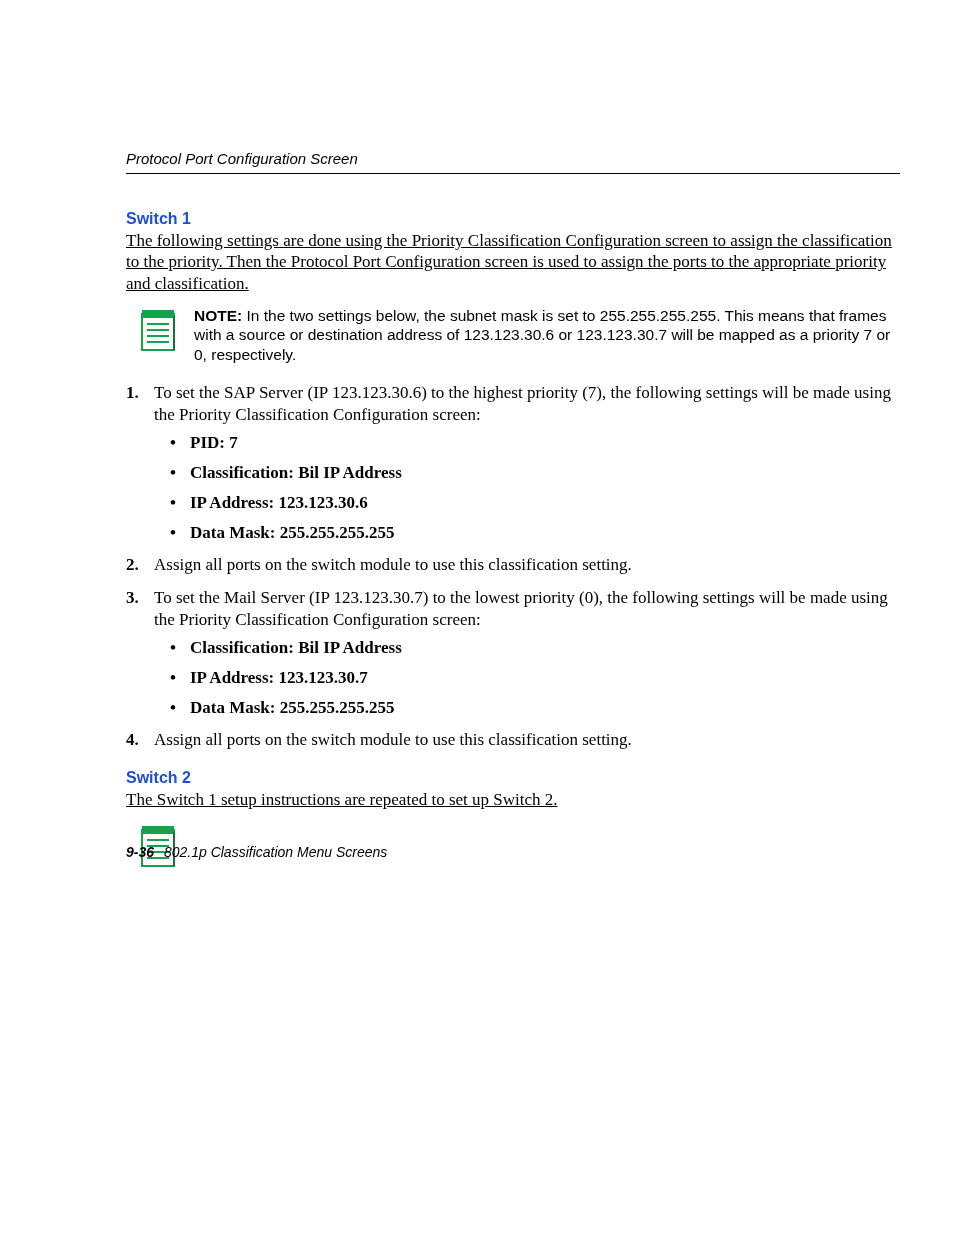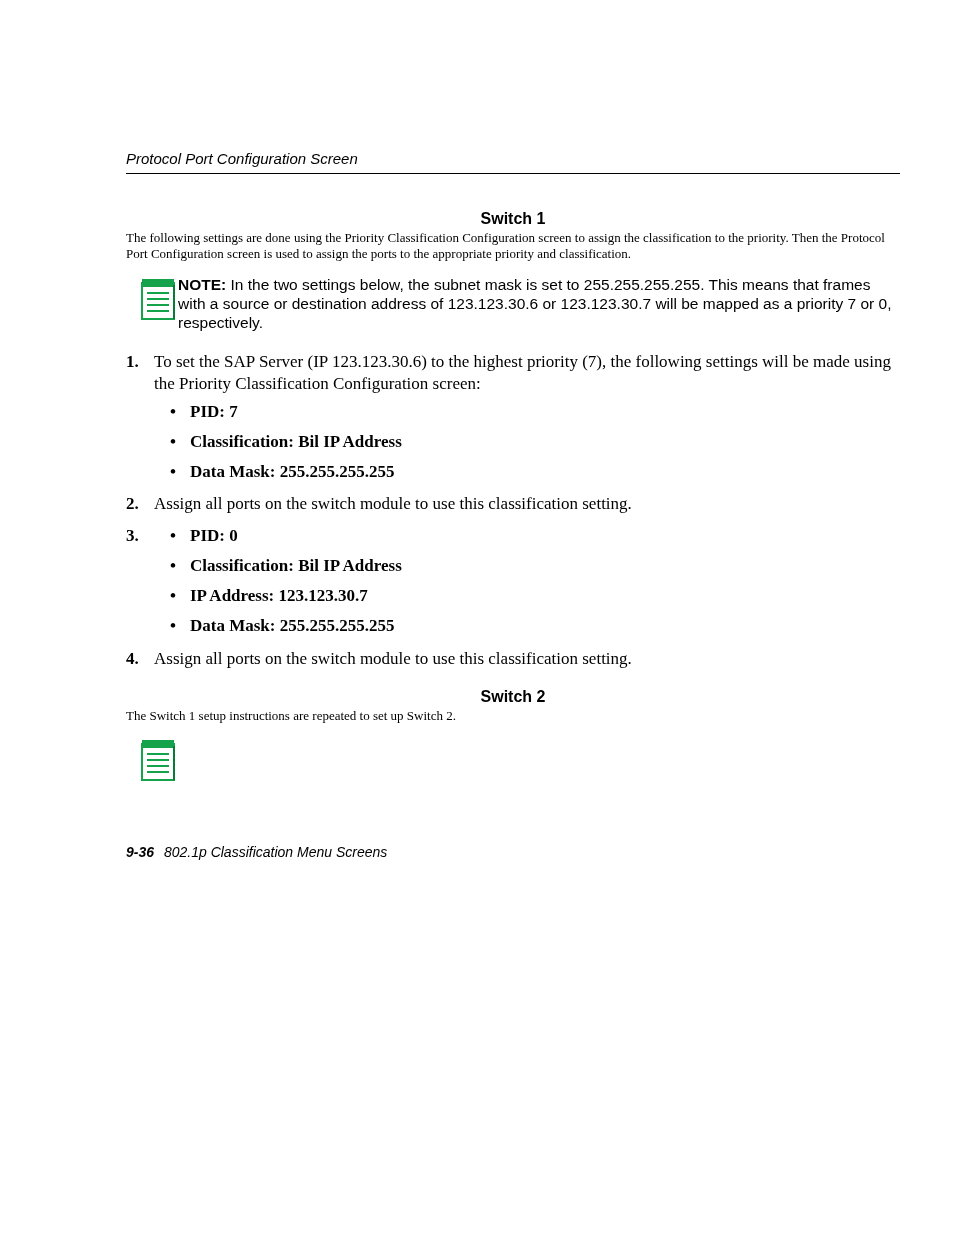--- a/index.html
+++ b/index.html
@@ -19,35 +19,36 @@
   }
   .running-header {
     font-style: italic;
     font-family: Arial, Helvetica, sans-serif;
     font-size: 15px;
     border-bottom: 1.5px solid #000;
     padding-bottom: 6px;
     margin-bottom: 36px;
   }
   .section-heading {
-    color: #000000;
+    color: #1d4ed8;
     font-family: Arial, Helvetica, sans-serif;
     font-weight: bold;
     font-size: 16px;
     margin: 0 0 2px 0;
-    text-align: center;
   }
   .body-text {
-    font-size: 13px;
+    font-size: 17px;
     line-height: 1.25;
     margin: 0 0 14px 0;
+    text-decoration: underline;
   }
   .note-block {
     display: flex;
     align-items: flex-start;
+    gap: 16px;
     margin: 10px 0 18px 14px;
   }
   .note-icon svg { display: block; }
   .note-text {
     font-family: Arial, Helvetica, sans-serif;
     font-size: 15.5px;
     line-height: 1.25;
     margin-top: -2px;
   }
   .note-label { font-weight: bold; }
@@ -127,31 +128,32 @@
     </div>
   </div>
 
   <ol class="num-list">
     <li>
       <span class="marker">1.</span>
       <span>To set the SAP Server (IP 123.123.30.6) to the highest priority (7), the following settings will be made using the Priority Classification Configuration screen:</span>
       <ul class="bullet">
         <li>PID: 7</li>
         <li>Classification: Bil IP Address</li>
+        <li>IP Address: 123.123.30.6</li>
         <li>Data Mask: 255.255.255.255</li>
       </ul>
     </li>
     <li>
       <span class="marker">2.</span>
       <span>Assign all ports on the switch module to use this classification setting.</span>
     </li>
     <li>
       <span class="marker">3.</span>
+      <span>To set the Mail Server (IP 123.123.30.7) to the lowest priority (0), the following settings will be made using the Priority Classification Configuration screen:</span>
       <ul class="bullet">
-        <li>PID: 0</li>
         <li>Classification: Bil IP Address</li>
         <li>IP Address: 123.123.30.7</li>
         <li>Data Mask: 255.255.255.255</li>
       </ul>
     </li>
     <li>
       <span class="marker">4.</span>
       <span>Assign all ports on the switch module to use this classification setting.</span>
     </li>
   </ol>

